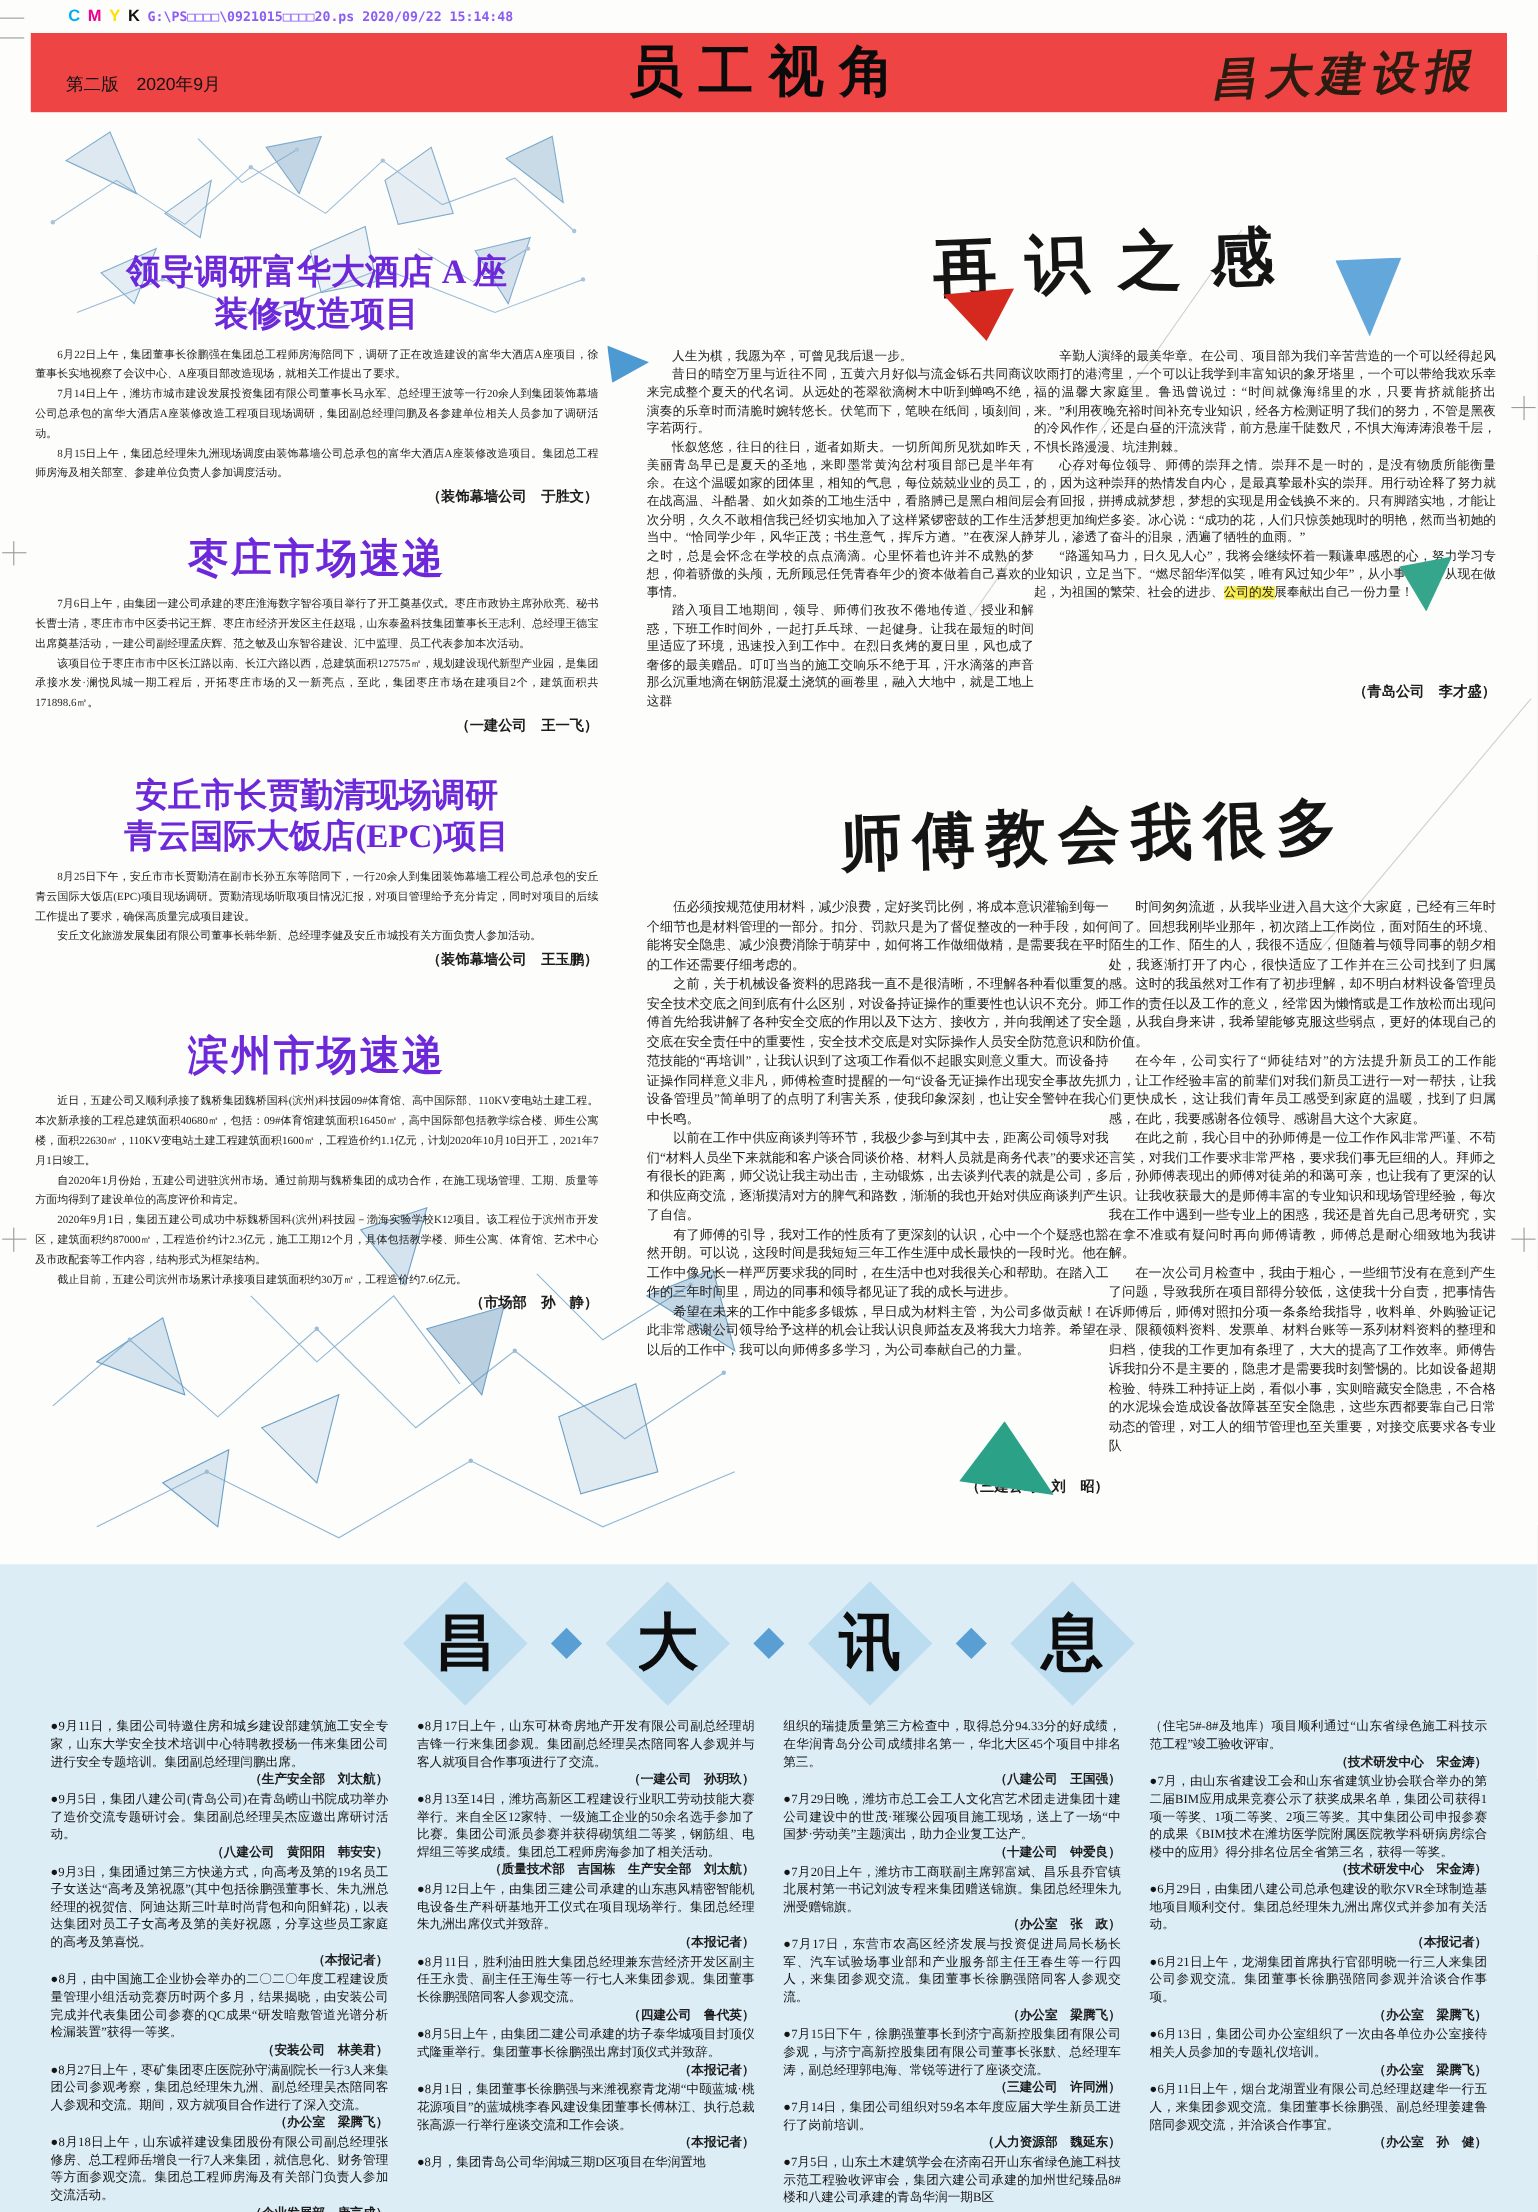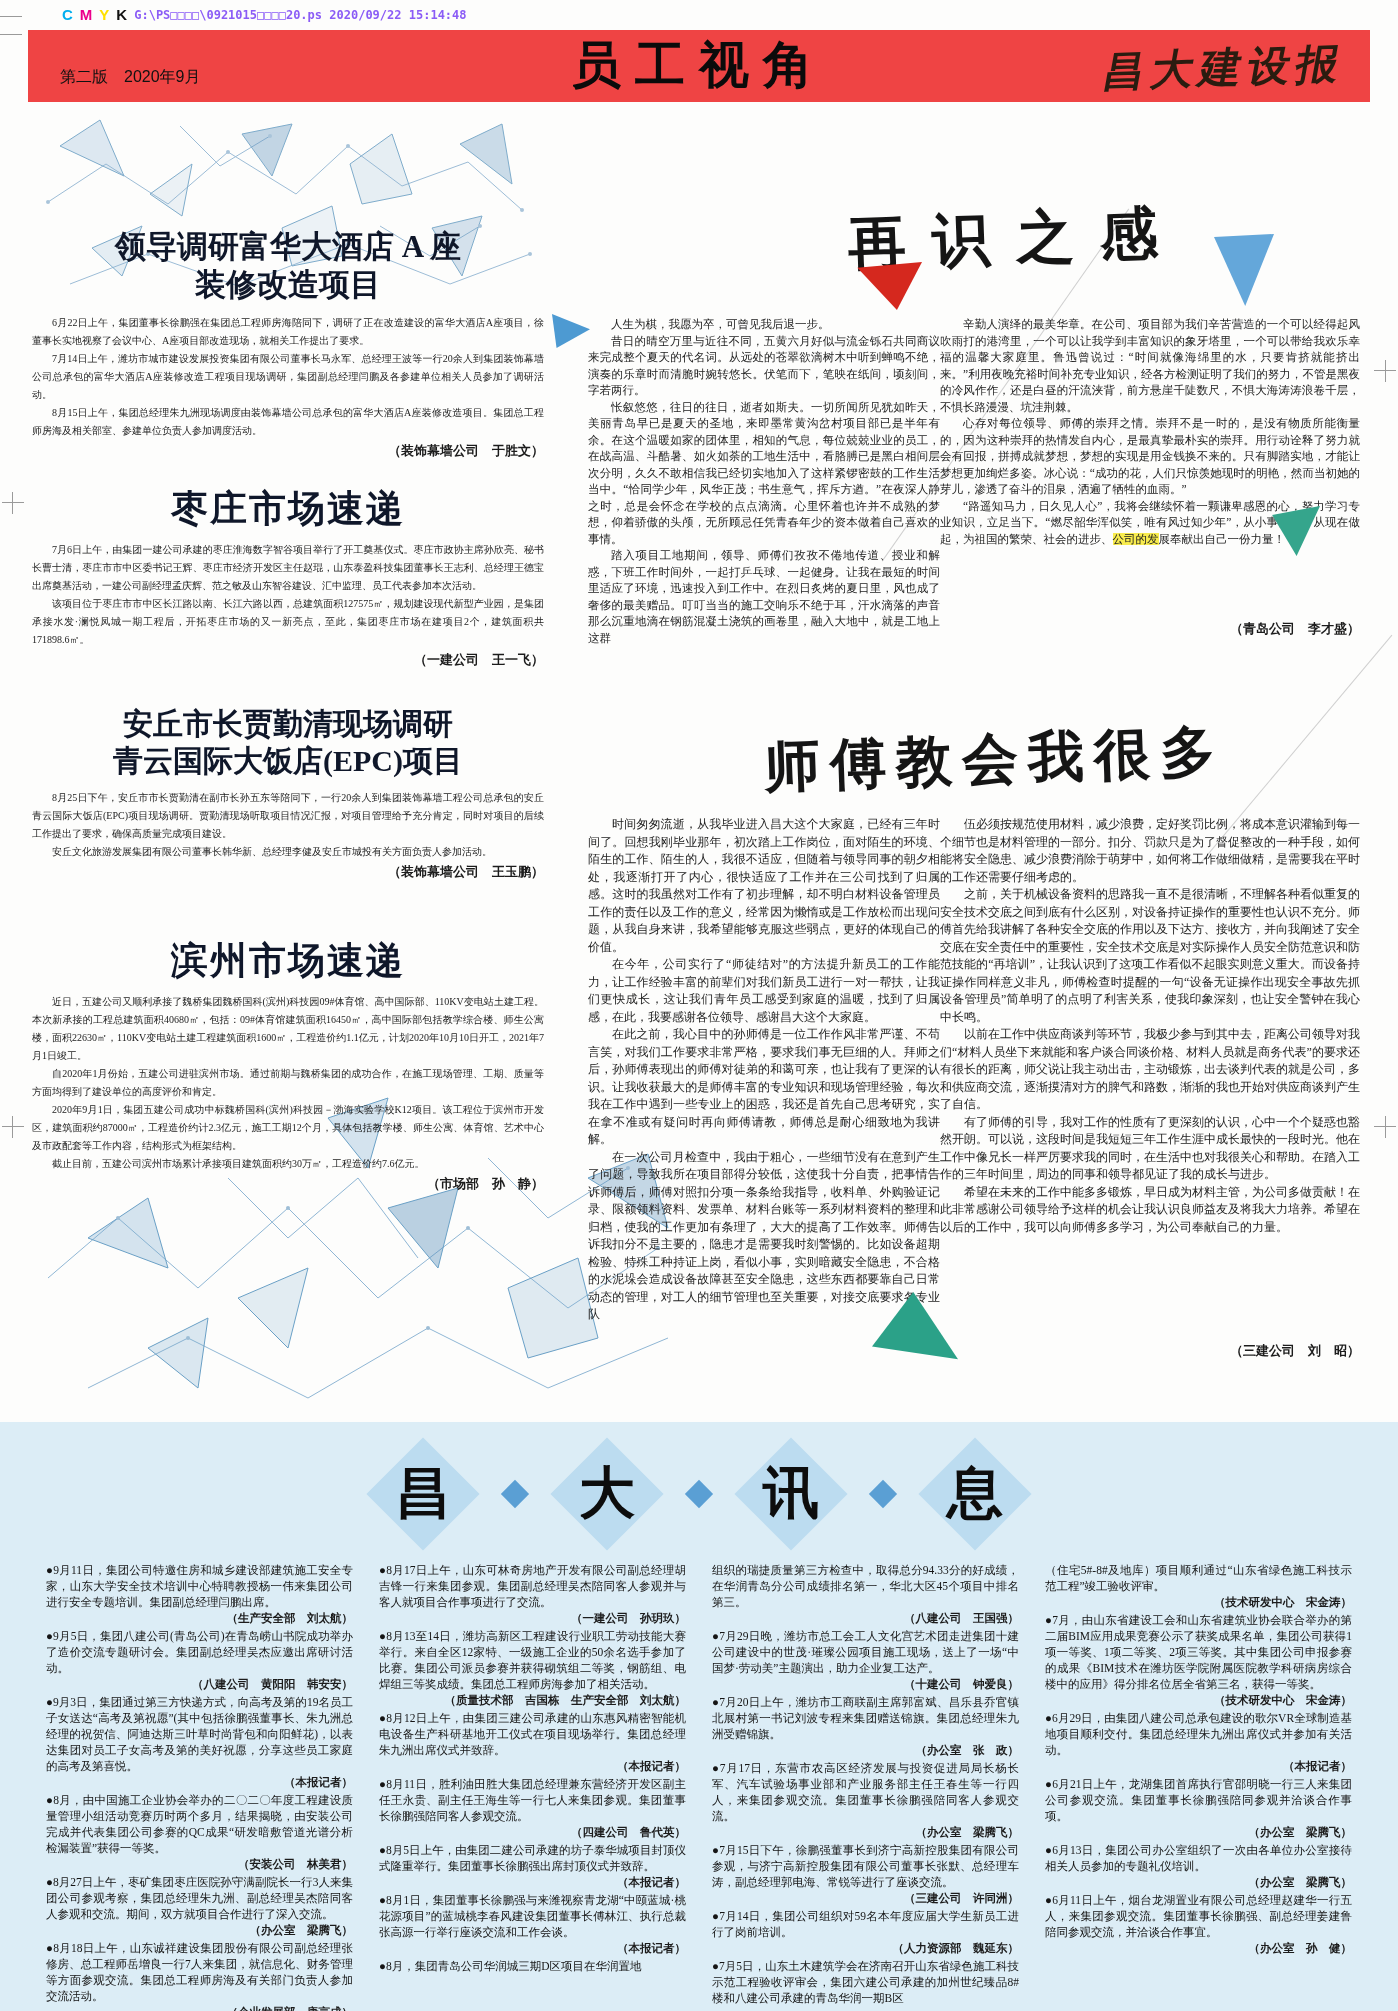--- a/index.html
+++ b/index.html
@@ -18,21 +18,21 @@
   .band{position:absolute;left:28px;top:30px;width:1342px;height:72px;background:#ef4444;}
   .page-label{position:absolute;left:32px;bottom:14px;font-size:16px;font-family:"Liberation Sans",sans-serif;color:#111;}
   .page-title{position:absolute;left:0;right:0;top:2px;text-align:center;font-family:"Liberation Sans",sans-serif;
               font-weight:900;font-size:50px;letter-spacing:14px;color:#0b0b0b;}
   .masthead{position:absolute;right:26px;top:10px;font-size:42px;font-weight:bold;color:#2a1c10;
             transform:skewX(-12deg) rotate(-2deg);letter-spacing:6px;}
   
   .net{position:absolute;z-index:0;}
   
   .article{position:absolute;left:32px;width:512px;z-index:1;}
-  .art-headline{text-align:center;font-weight:bold;color:#0f172a;line-height:1.22;margin:0 0 10px 0;}
+  .art-headline{text-align:center;font-weight:bold;color:#6d28d9;line-height:1.22;margin:0 0 10px 0;}
   .art-headline.size-a{font-size:31px;}
   .art-headline.size-b{font-size:37px;letter-spacing:2px;}
   .art-headline.size-c{font-size:30px;}
   .art-body p.para{margin:0;font-size:10px;line-height:18px;text-align:justify;text-indent:2em;}
   .art-byline{text-align:right;font-weight:bold;font-size:13px;margin-top:2px;font-family:Liberation Mono, monospace;}
   
   .essay-title{position:absolute;z-index:2;font-weight:bold;color:#151515;white-space:nowrap;
                transform:rotate(-2deg);}
   .essay-title.t1{font-size:58px;letter-spacing:26px;}
   .essay-title.t2{font-size:56px;letter-spacing:10px;}
@@ -227,38 +227,38 @@
           <p class="para">“路遥知马力，日久见人心”，我将会继续怀着一颗谦卑感恩的心，努力学习专业知识，立足当下。“燃尽韶华浑似笑，唯有风过知少年”，从小事做起，从现在做起，为祖国的繁荣、社会的进步、<span class="hl">公司的发</span>展奉献出自己一份力量！</p>
         </div>
       <div class="essay-byline">（青岛公司　李才盛）</div>
     </div>
   </section>
 
   <div class="essay-title t2" style="left:764px;top:722px;">师傅教会我很多</div>
   <div class="tri tri-teal" style="left:872px;top:1292px;"></div>
 
   <section class="essay-cols essay2" style="left:588px;top:816px;width:802px;">
-    <div class="ecol" style="width:352px;">
-      <div class="paras" style="height:548px;">
-          <p class="para">时间匆匆流逝，从我毕业进入昌大这个大家庭，已经有三年时间了。回想我刚毕业那年，初次踏上工作岗位，面对陌生的环境、陌生的工作、陌生的人，我很不适应，但随着与领导同事的朝夕相处，我逐渐打开了内心，很快适应了工作并在三公司找到了归属感。这时的我虽然对工作有了初步理解，却不明白材料设备管理员工作的责任以及工作的意义，经常因为懒惰或是工作放松而出现问题，从我自身来讲，我希望能够克服这些弱点，更好的体现自己的价值。</p>
-          <p class="para">在今年，公司实行了“师徒结对”的方法提升新员工的工作能力，让工作经验丰富的前辈们对我们新员工进行一对一帮扶，让我们更快成长，这让我们青年员工感受到家庭的温暖，找到了归属感，在此，我要感谢各位领导、感谢昌大这个大家庭。</p>
-          <p class="para">在此之前，我心目中的孙师傅是一位工作作风非常严谨、不苟言笑，对我们工作要求非常严格，要求我们事无巨细的人。拜师之后，孙师傅表现出的师傅对徒弟的和蔼可亲，也让我有了更深的认识。让我收获最大的是师傅丰富的专业知识和现场管理经验，每次我在工作中遇到一些专业上的困惑，我还是首先自己思考研究，实在拿不准或有疑问时再向师傅请教，师傅总是耐心细致地为我讲解。</p>
-          <p class="para">在一次公司月检查中，我由于粗心，一些细节没有在意到产生了问题，导致我所在项目部得分较低，这使我十分自责，把事情告诉师傅后，师傅对照扣分项一条条给我指导，收料单、外购验证记录、限额领料资料、发票单、材料台账等一系列材料资料的整理和归档，使我的工作更加有条理了，大大的提高了工作效率。师傅告诉我扣分不是主要的，隐患才是需要我时刻警惕的。比如设备超期检验、特殊工种持证上岗，看似小事，实则暗藏安全隐患，不合格的水泥垛会造成设备故障甚至安全隐患，这些东西都要靠自己日常动态的管理，对工人的细节管理也至关重要，对接交底要求各专业队</p>
-        </div>
-    </div>
     <div class="ecol" style="width:420px;">
       <div class="paras" style="height:522px;">
           <p class="para">伍必须按规范使用材料，减少浪费，定好奖罚比例，将成本意识灌输到每一个细节也是材料管理的一部分。扣分、罚款只是为了督促整改的一种手段，如何能将安全隐患、减少浪费消除于萌芽中，如何将工作做细做精，是需要我在平时的工作还需要仔细考虑的。</p>
           <p class="para">之前，关于机械设备资料的思路我一直不是很清晰，不理解各种看似重复的安全技术交底之间到底有什么区别，对设备持证操作的重要性也认识不充分。师傅首先给我讲解了各种安全交底的作用以及下达方、接收方，并向我阐述了安全交底在安全责任中的重要性，安全技术交底是对实际操作人员安全防范意识和防范技能的“再培训”，让我认识到了这项工作看似不起眼实则意义重大。而设备持证操作同样意义非凡，师傅检查时提醒的一句“设备无证操作出现安全事故先抓设备管理员”简单明了的点明了利害关系，使我印象深刻，也让安全警钟在我心中长鸣。</p>
           <p class="para">以前在工作中供应商谈判等环节，我极少参与到其中去，距离公司领导对我们“材料人员坐下来就能和客户谈合同谈价格、材料人员就是商务代表”的要求还有很长的距离，师父说让我主动出击，主动锻炼，出去谈判代表的就是公司，多和供应商交流，逐渐摸清对方的脾气和路数，渐渐的我也开始对供应商谈判产生了自信。</p>
           <p class="para">有了师傅的引导，我对工作的性质有了更深刻的认识，心中一个个疑惑也豁然开朗。可以说，这段时间是我短短三年工作生涯中成长最快的一段时光。他在工作中像兄长一样严厉要求我的同时，在生活中也对我很关心和帮助。在踏入工作的三年时间里，周边的同事和领导都见证了我的成长与进步。</p>
           <p class="para">希望在未来的工作中能多多锻炼，早日成为材料主管，为公司多做贡献！在此非常感谢公司领导给予这样的机会让我认识良师益友及将我大力培养。希望在以后的工作中，我可以向师傅多多学习，为公司奉献自己的力量。</p>
         </div>
       <div class="essay-byline">（三建公司　刘　昭）</div>
     </div>
+    <div class="ecol" style="width:352px;">
+      <div class="paras" style="height:548px;">
+          <p class="para">时间匆匆流逝，从我毕业进入昌大这个大家庭，已经有三年时间了。回想我刚毕业那年，初次踏上工作岗位，面对陌生的环境、陌生的工作、陌生的人，我很不适应，但随着与领导同事的朝夕相处，我逐渐打开了内心，很快适应了工作并在三公司找到了归属感。这时的我虽然对工作有了初步理解，却不明白材料设备管理员工作的责任以及工作的意义，经常因为懒惰或是工作放松而出现问题，从我自身来讲，我希望能够克服这些弱点，更好的体现自己的价值。</p>
+          <p class="para">在今年，公司实行了“师徒结对”的方法提升新员工的工作能力，让工作经验丰富的前辈们对我们新员工进行一对一帮扶，让我们更快成长，这让我们青年员工感受到家庭的温暖，找到了归属感，在此，我要感谢各位领导、感谢昌大这个大家庭。</p>
+          <p class="para">在此之前，我心目中的孙师傅是一位工作作风非常严谨、不苟言笑，对我们工作要求非常严格，要求我们事无巨细的人。拜师之后，孙师傅表现出的师傅对徒弟的和蔼可亲，也让我有了更深的认识。让我收获最大的是师傅丰富的专业知识和现场管理经验，每次我在工作中遇到一些专业上的困惑，我还是首先自己思考研究，实在拿不准或有疑问时再向师傅请教，师傅总是耐心细致地为我讲解。</p>
+          <p class="para">在一次公司月检查中，我由于粗心，一些细节没有在意到产生了问题，导致我所在项目部得分较低，这使我十分自责，把事情告诉师傅后，师傅对照扣分项一条条给我指导，收料单、外购验证记录、限额领料资料、发票单、材料台账等一系列材料资料的整理和归档，使我的工作更加有条理了，大大的提高了工作效率。师傅告诉我扣分不是主要的，隐患才是需要我时刻警惕的。比如设备超期检验、特殊工种持证上岗，看似小事，实则暗藏安全隐患，不合格的水泥垛会造成设备故障甚至安全隐患，这些东西都要靠自己日常动态的管理，对工人的细节管理也至关重要，对接交底要求各专业队</p>
+        </div>
+    </div>
   </section>
 
   <section class="news-band">
     <div class="banner">
         <div class="diamond-unit">
           <div class="diamond-bg"></div>
           <span class="banner-char">昌</span>
         </div>
         <div class="sm-diamond"></div>
         <div class="diamond-unit">

